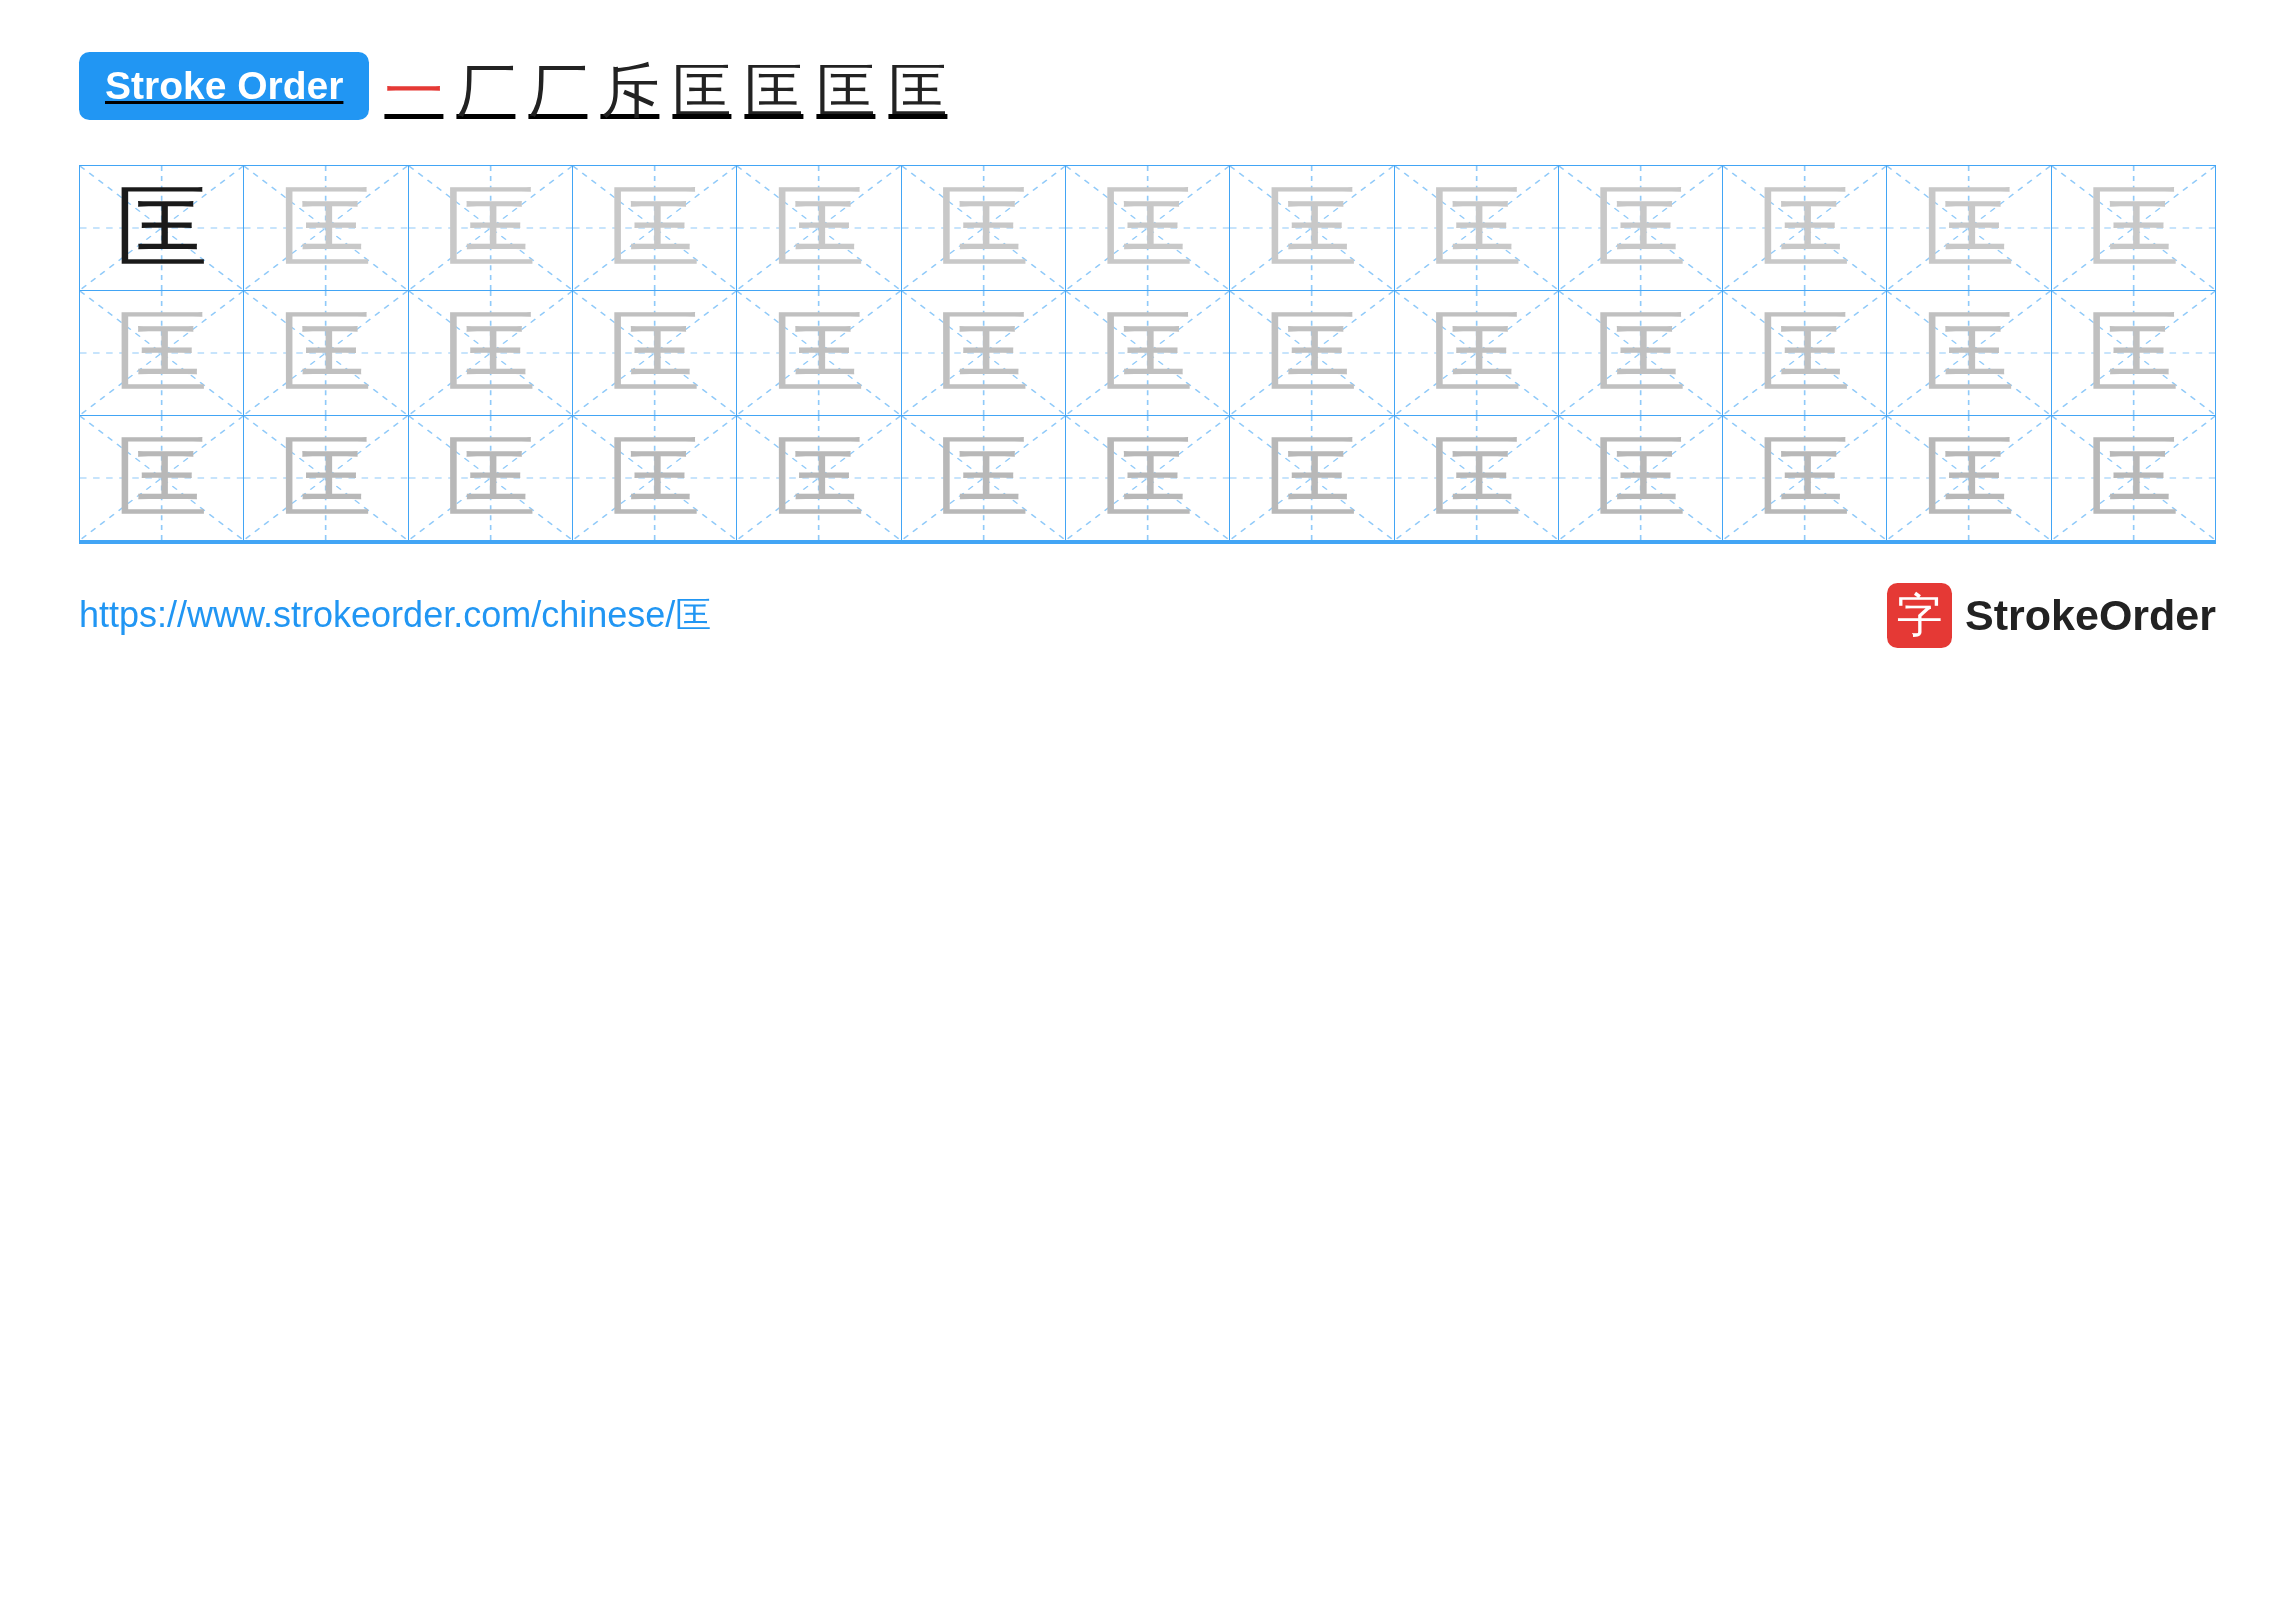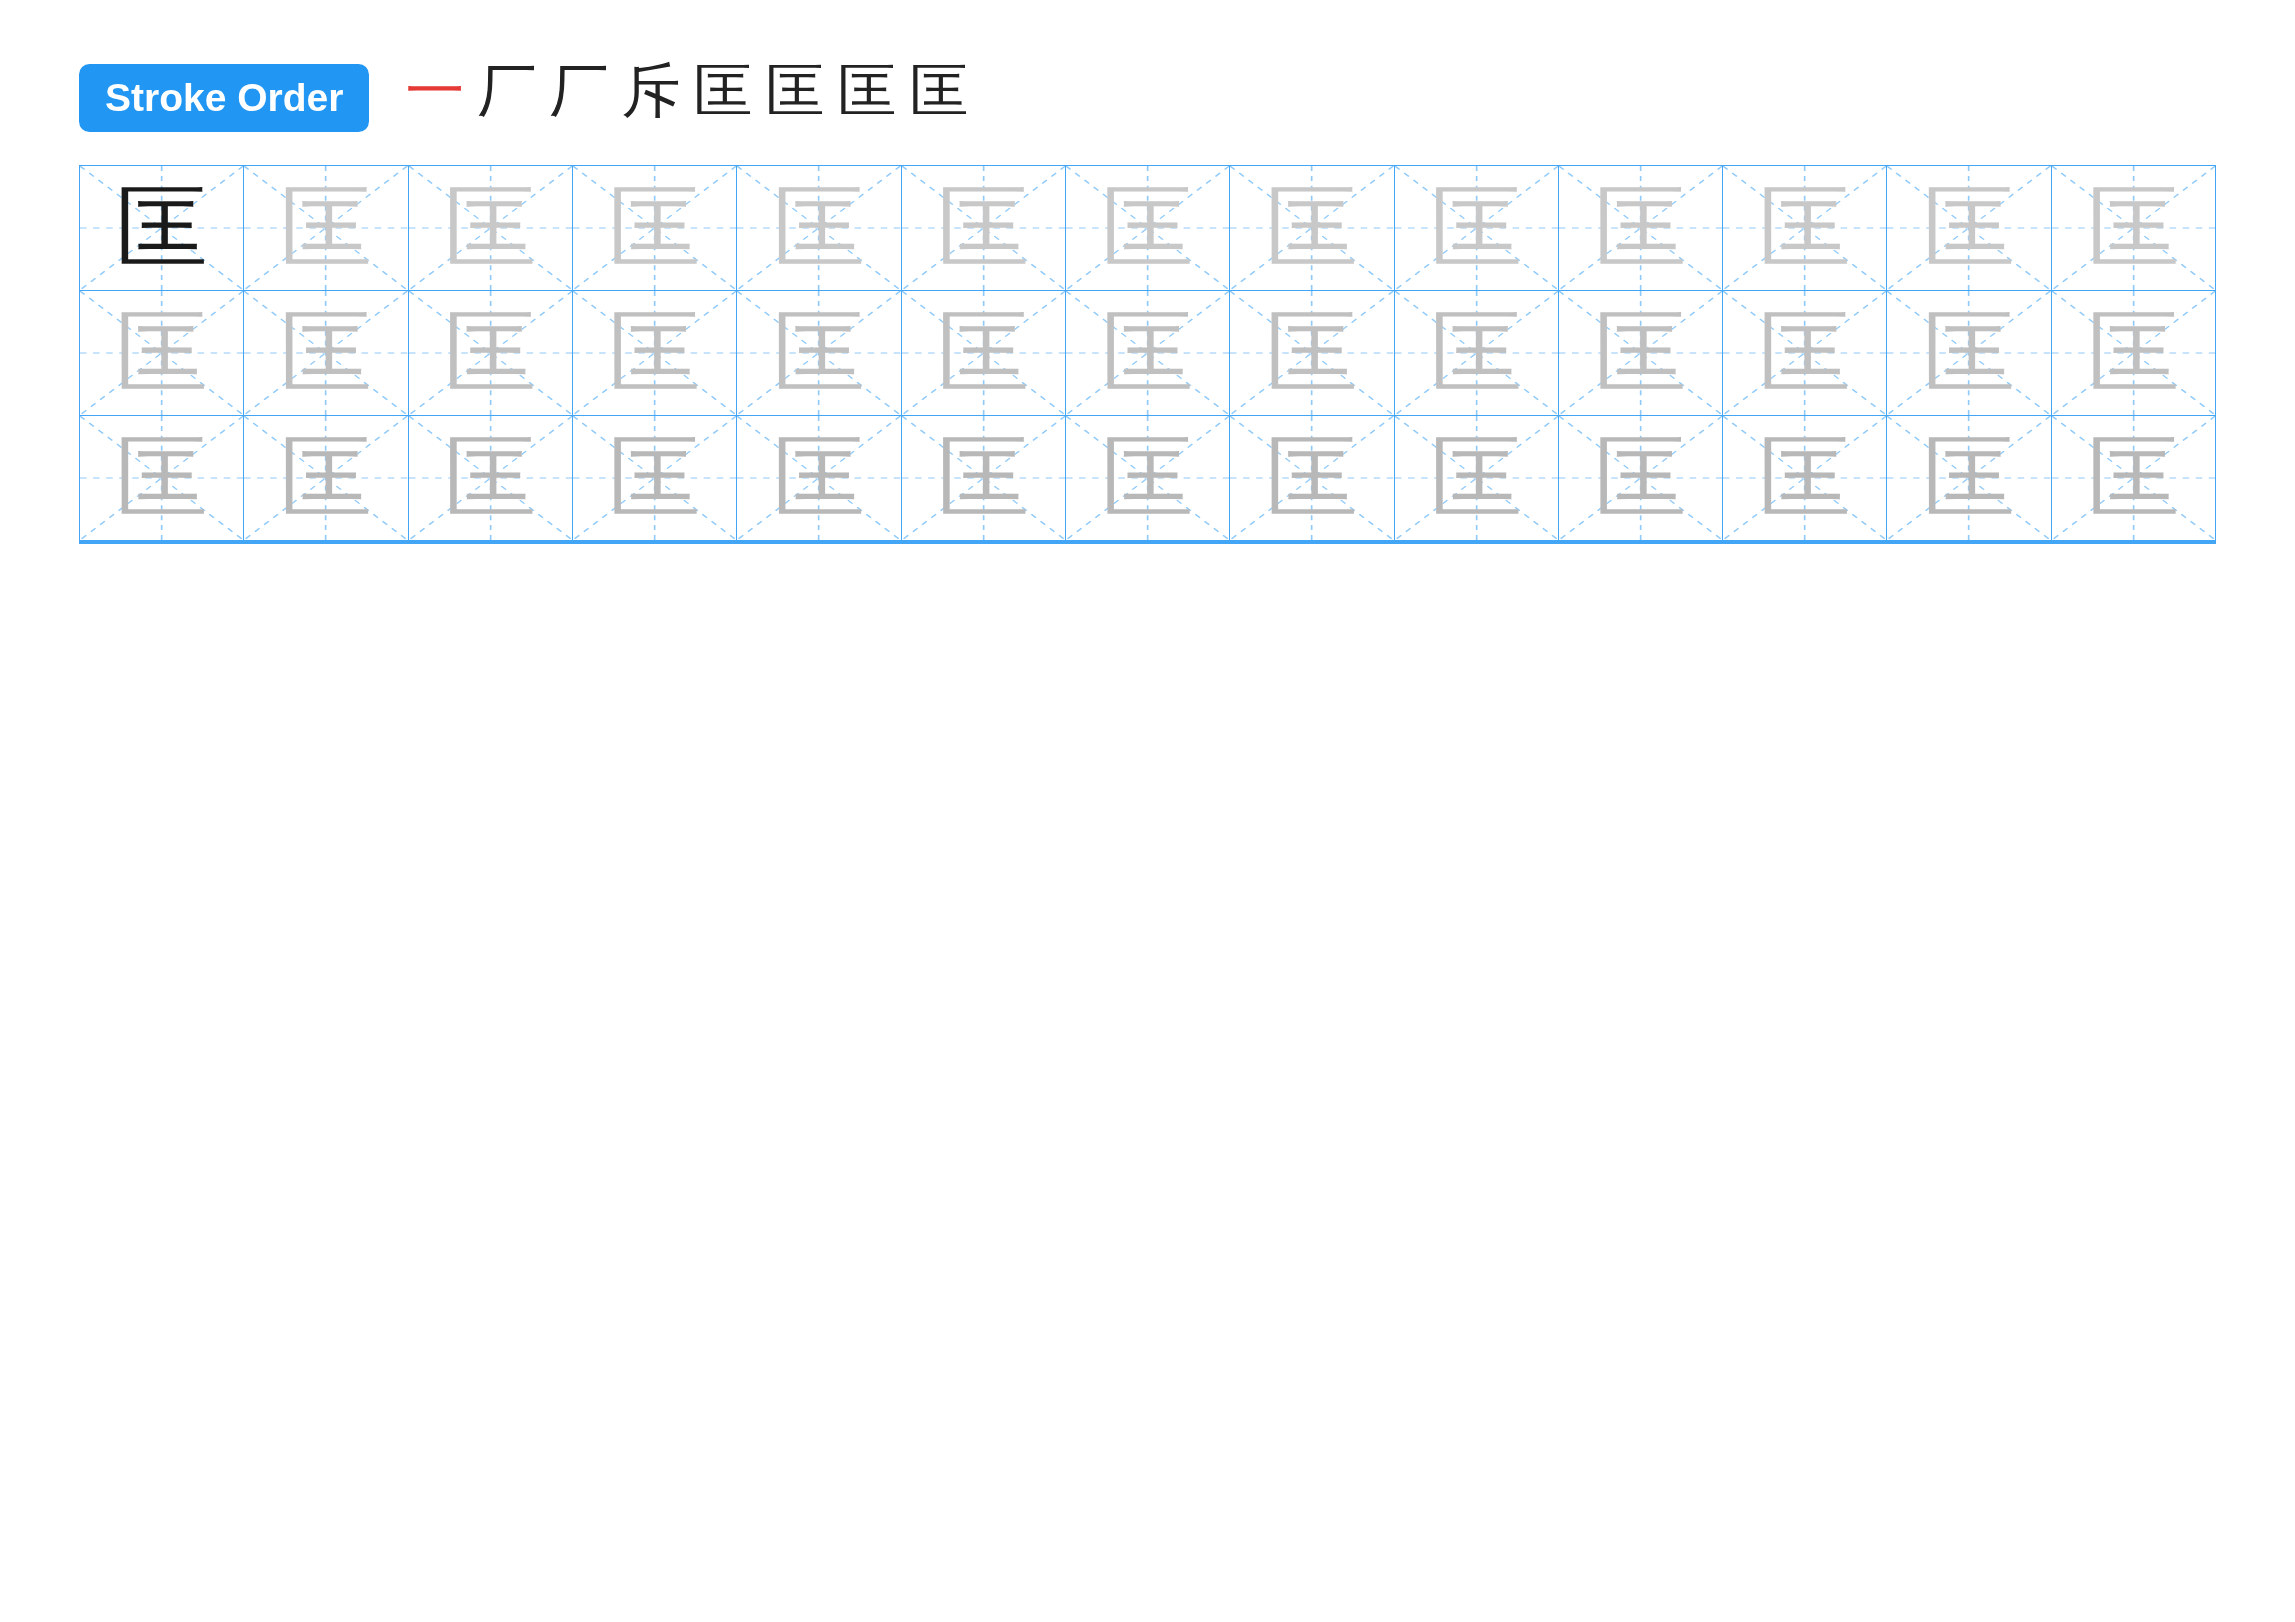--- a/index.html
+++ b/index.html
@@ -24,24 +24,25 @@
     .title {
       font-size: 79px;
       color: #2196F3;
       font-weight: bold;
       margin-bottom: 39px;
       text-align: center;
     }
 
     .stroke-order-row {
       display: flex;
-      align-items: flex-end;
+      align-items: flex-start;
       width: 100%;
       margin-bottom: 33px;
-      gap: 36px;
+      gap: 15px;
+      text-decoration: underline;
     }
 
     .stroke-order-badge {
       background: #2196F3;
       color: white;
       font-size: 39px;
       font-weight: bold;
       padding: 11.8px 26px;
       border-radius: 10.5px;
       white-space: nowrap;
@@ -801,15 +802,24 @@
           <svg style="position:absolute;top:0;left:0;width:100%;height:100%;pointer-events:none;" preserveAspectRatio="none" viewBox="0 0 100 100">
             <line x1="0" y1="50" x2="100" y2="50" stroke="#90CAF9" stroke-width="1" stroke-dasharray="4,4"></line>
             <line x1="50" y1="0" x2="50" y2="100" stroke="#90CAF9" stroke-width="1" stroke-dasharray="4,4"></line>
             <line x1="0" y1="0" x2="100" y2="100" stroke="#90CAF9" stroke-width="1" stroke-dasharray="4,4"></line>
             <line x1="100" y1="0" x2="0" y2="100" stroke="#90CAF9" stroke-width="1" stroke-dasharray="4,4"></line>
           </svg>
         </div>
       </div>
     </div>
 
+  <div class="footer">
+    <a class="footer-url">https://www.strokeorder.com/chinese/匡</a>
+    <div class="footer-brand">
+      <div class="brand-icon">
+        <span>字</span>
+      </div>
+      <span class="brand-text">StrokeOrder</span>
+    </div>
+  </div>
 
 </div>
 
 
 </body></html>

